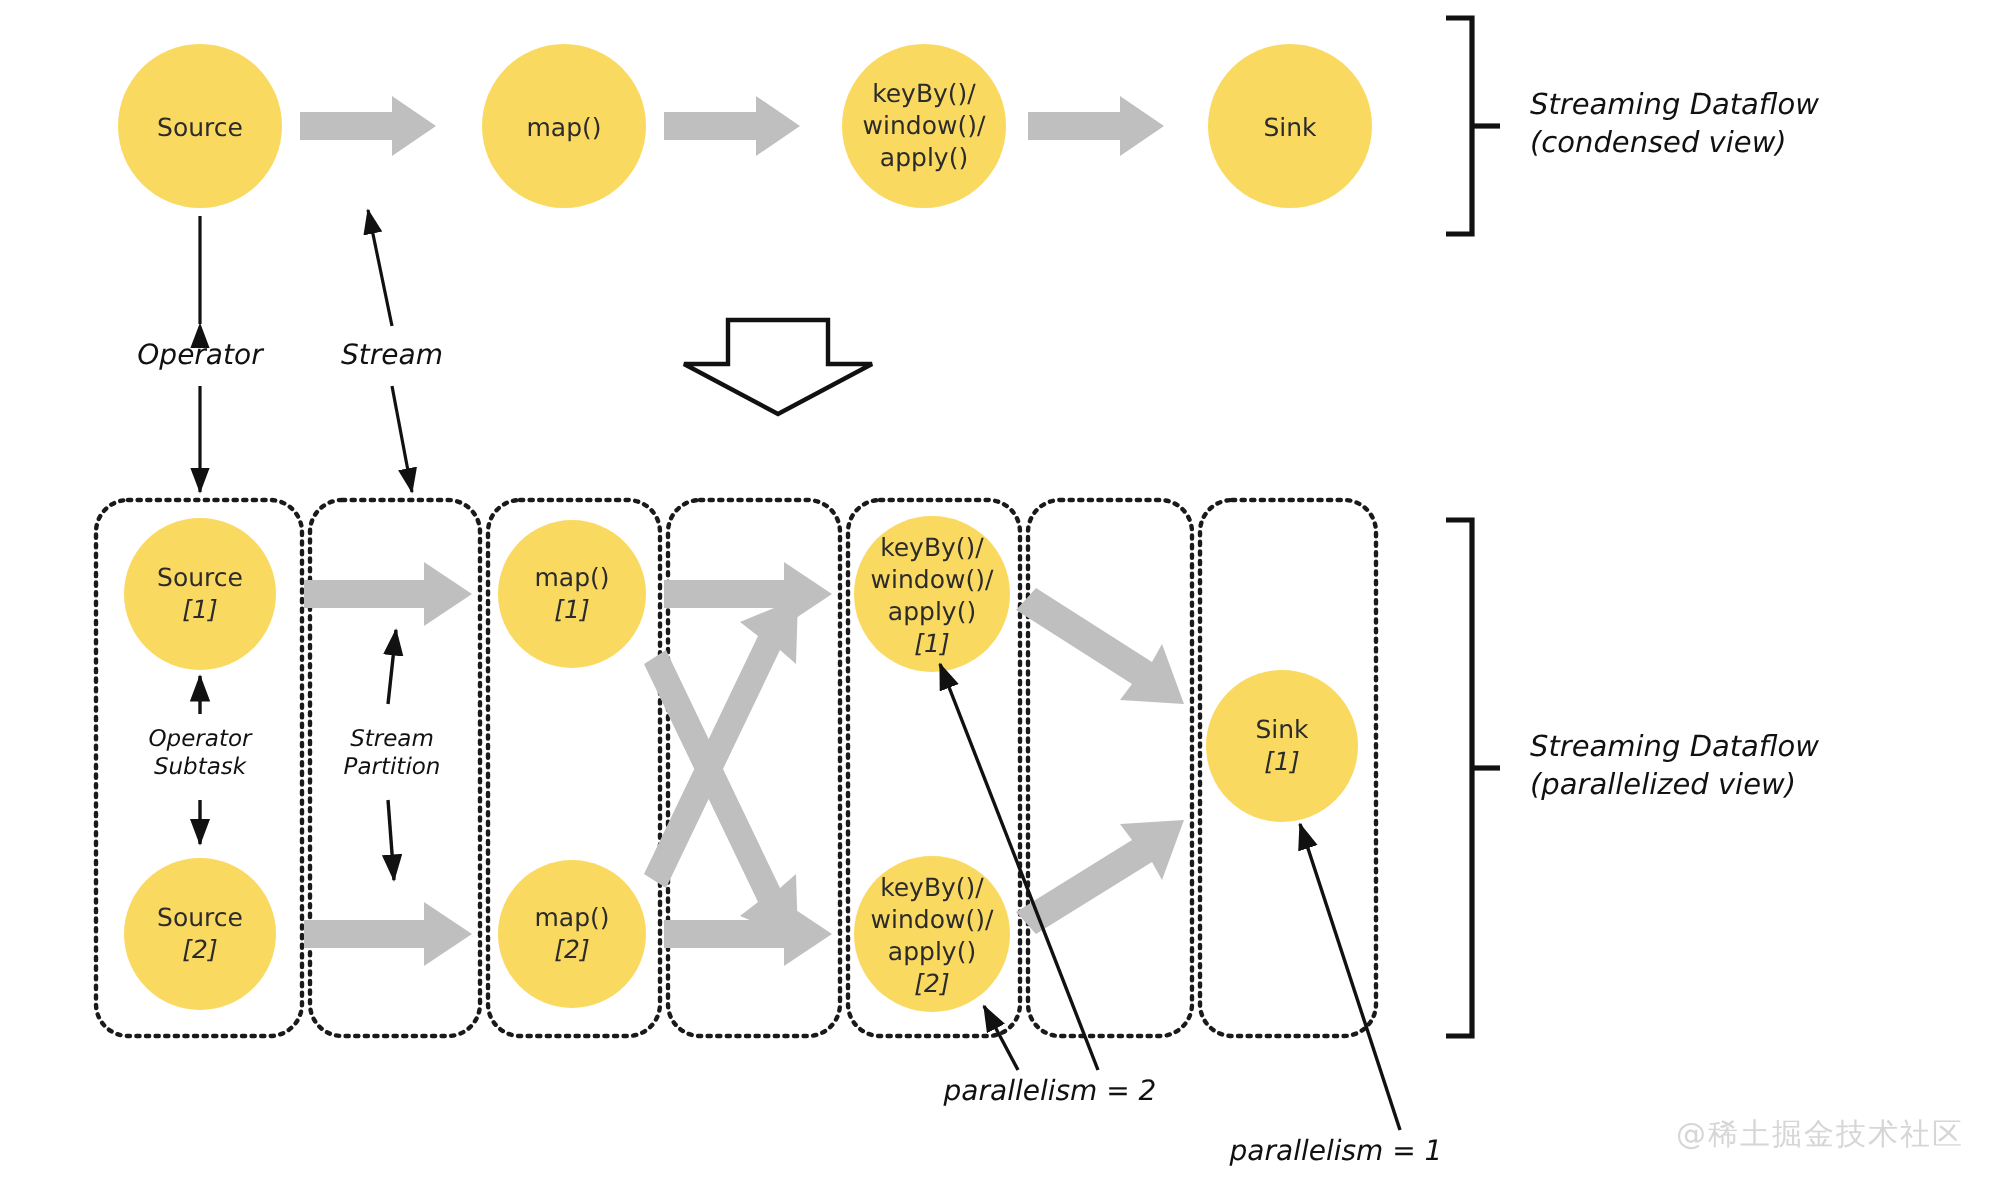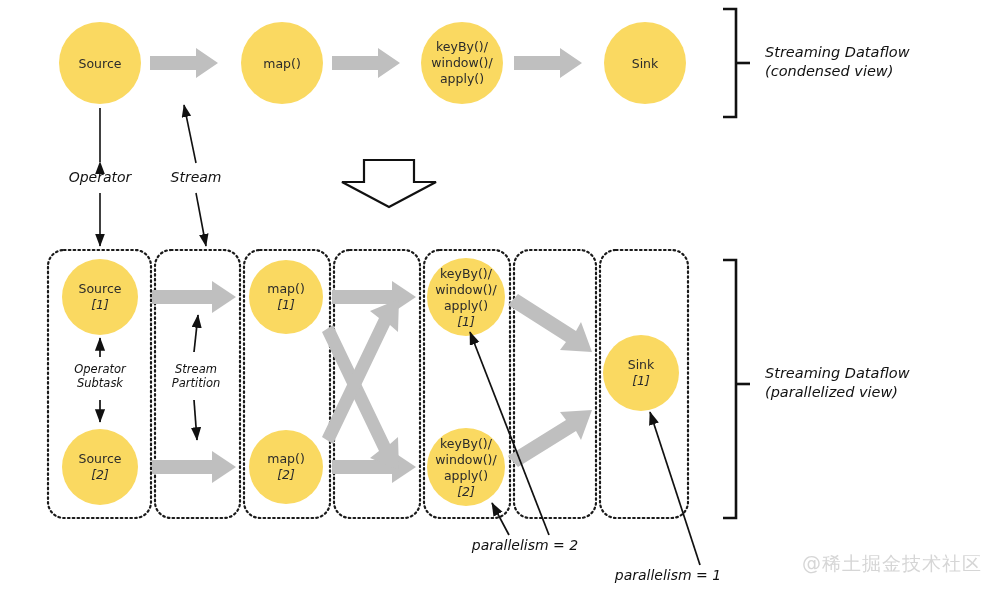--- a/index.html
+++ b/index.html
@@ -51,21 +51,21 @@
     font-family: "DejaVu Sans", "Liberation Sans", sans-serif;
     font-size: 14.5px;
     font-style: italic;
     fill: #111111;
   }
   .watermark {
     position: absolute;
     right: 18px;
     bottom: 14px;
     font-family: "DejaVu Sans", "Liberation Sans", sans-serif;
-    font-size: 19px;
+    font-size: 15px;
     color: #d6d6d6;
     letter-spacing: 1px;
     user-select: none;
   }
 </style>
 </head>
 <body>
 
 <div id="canvas">
 

